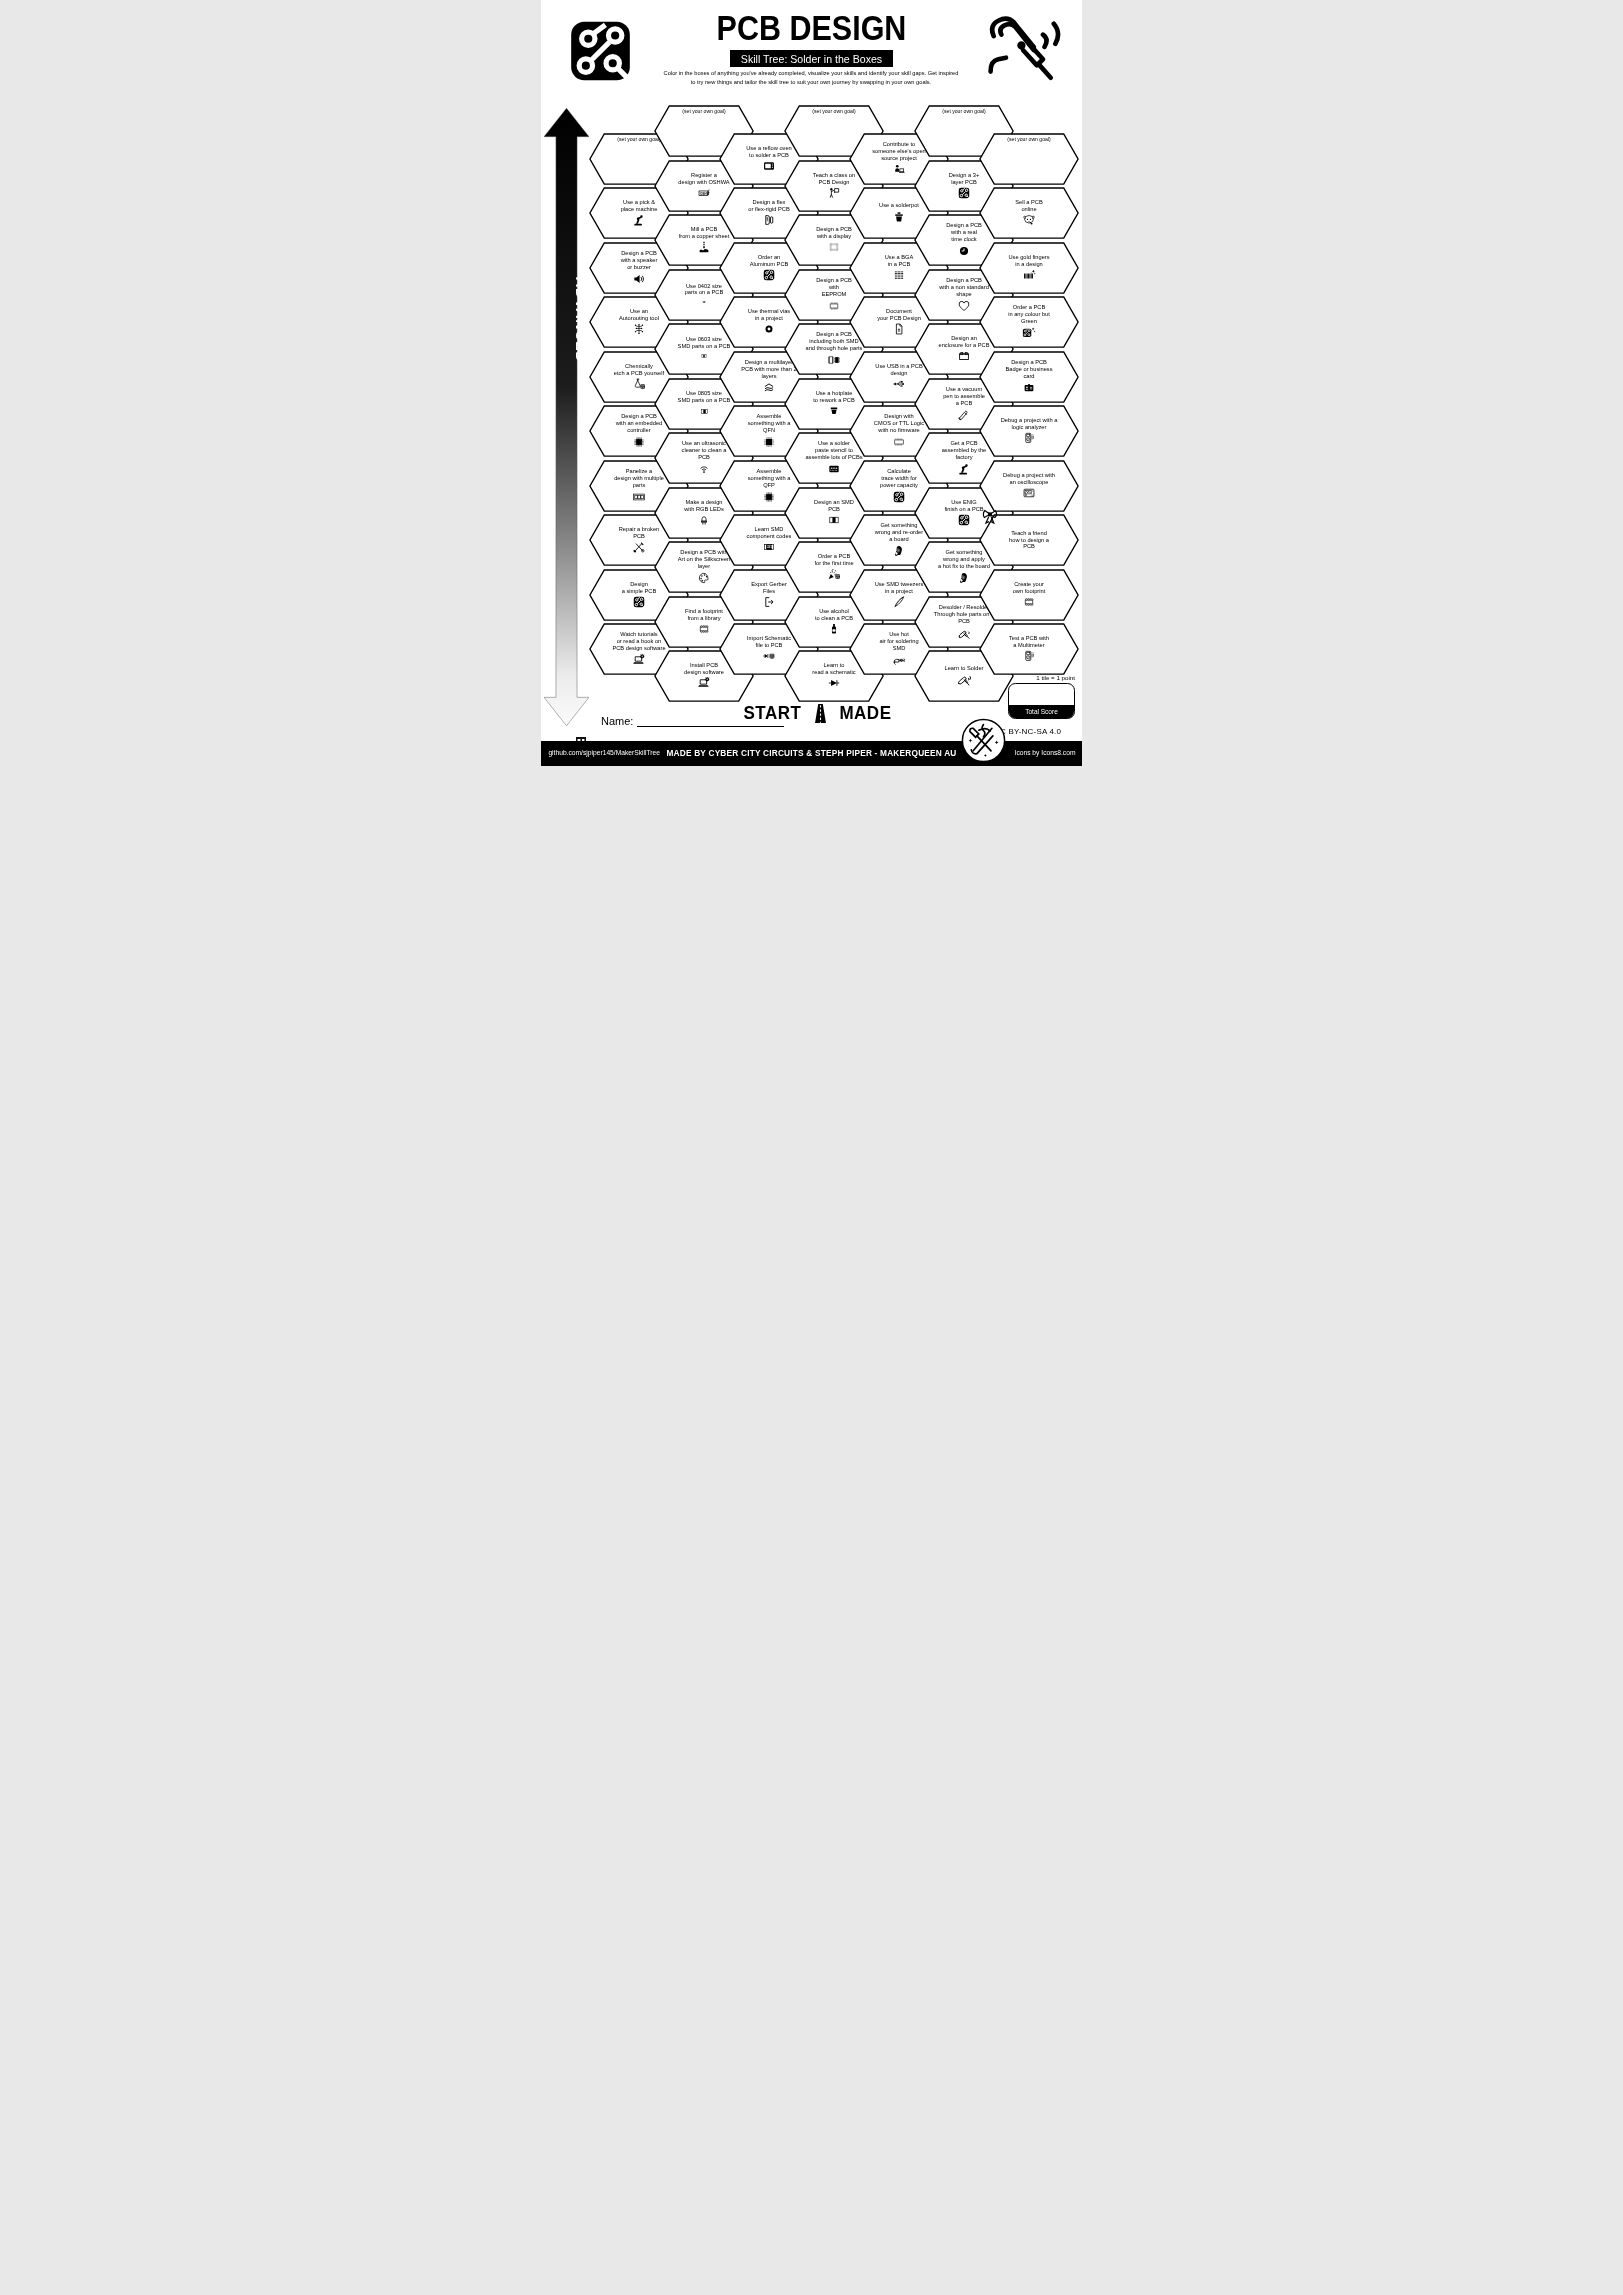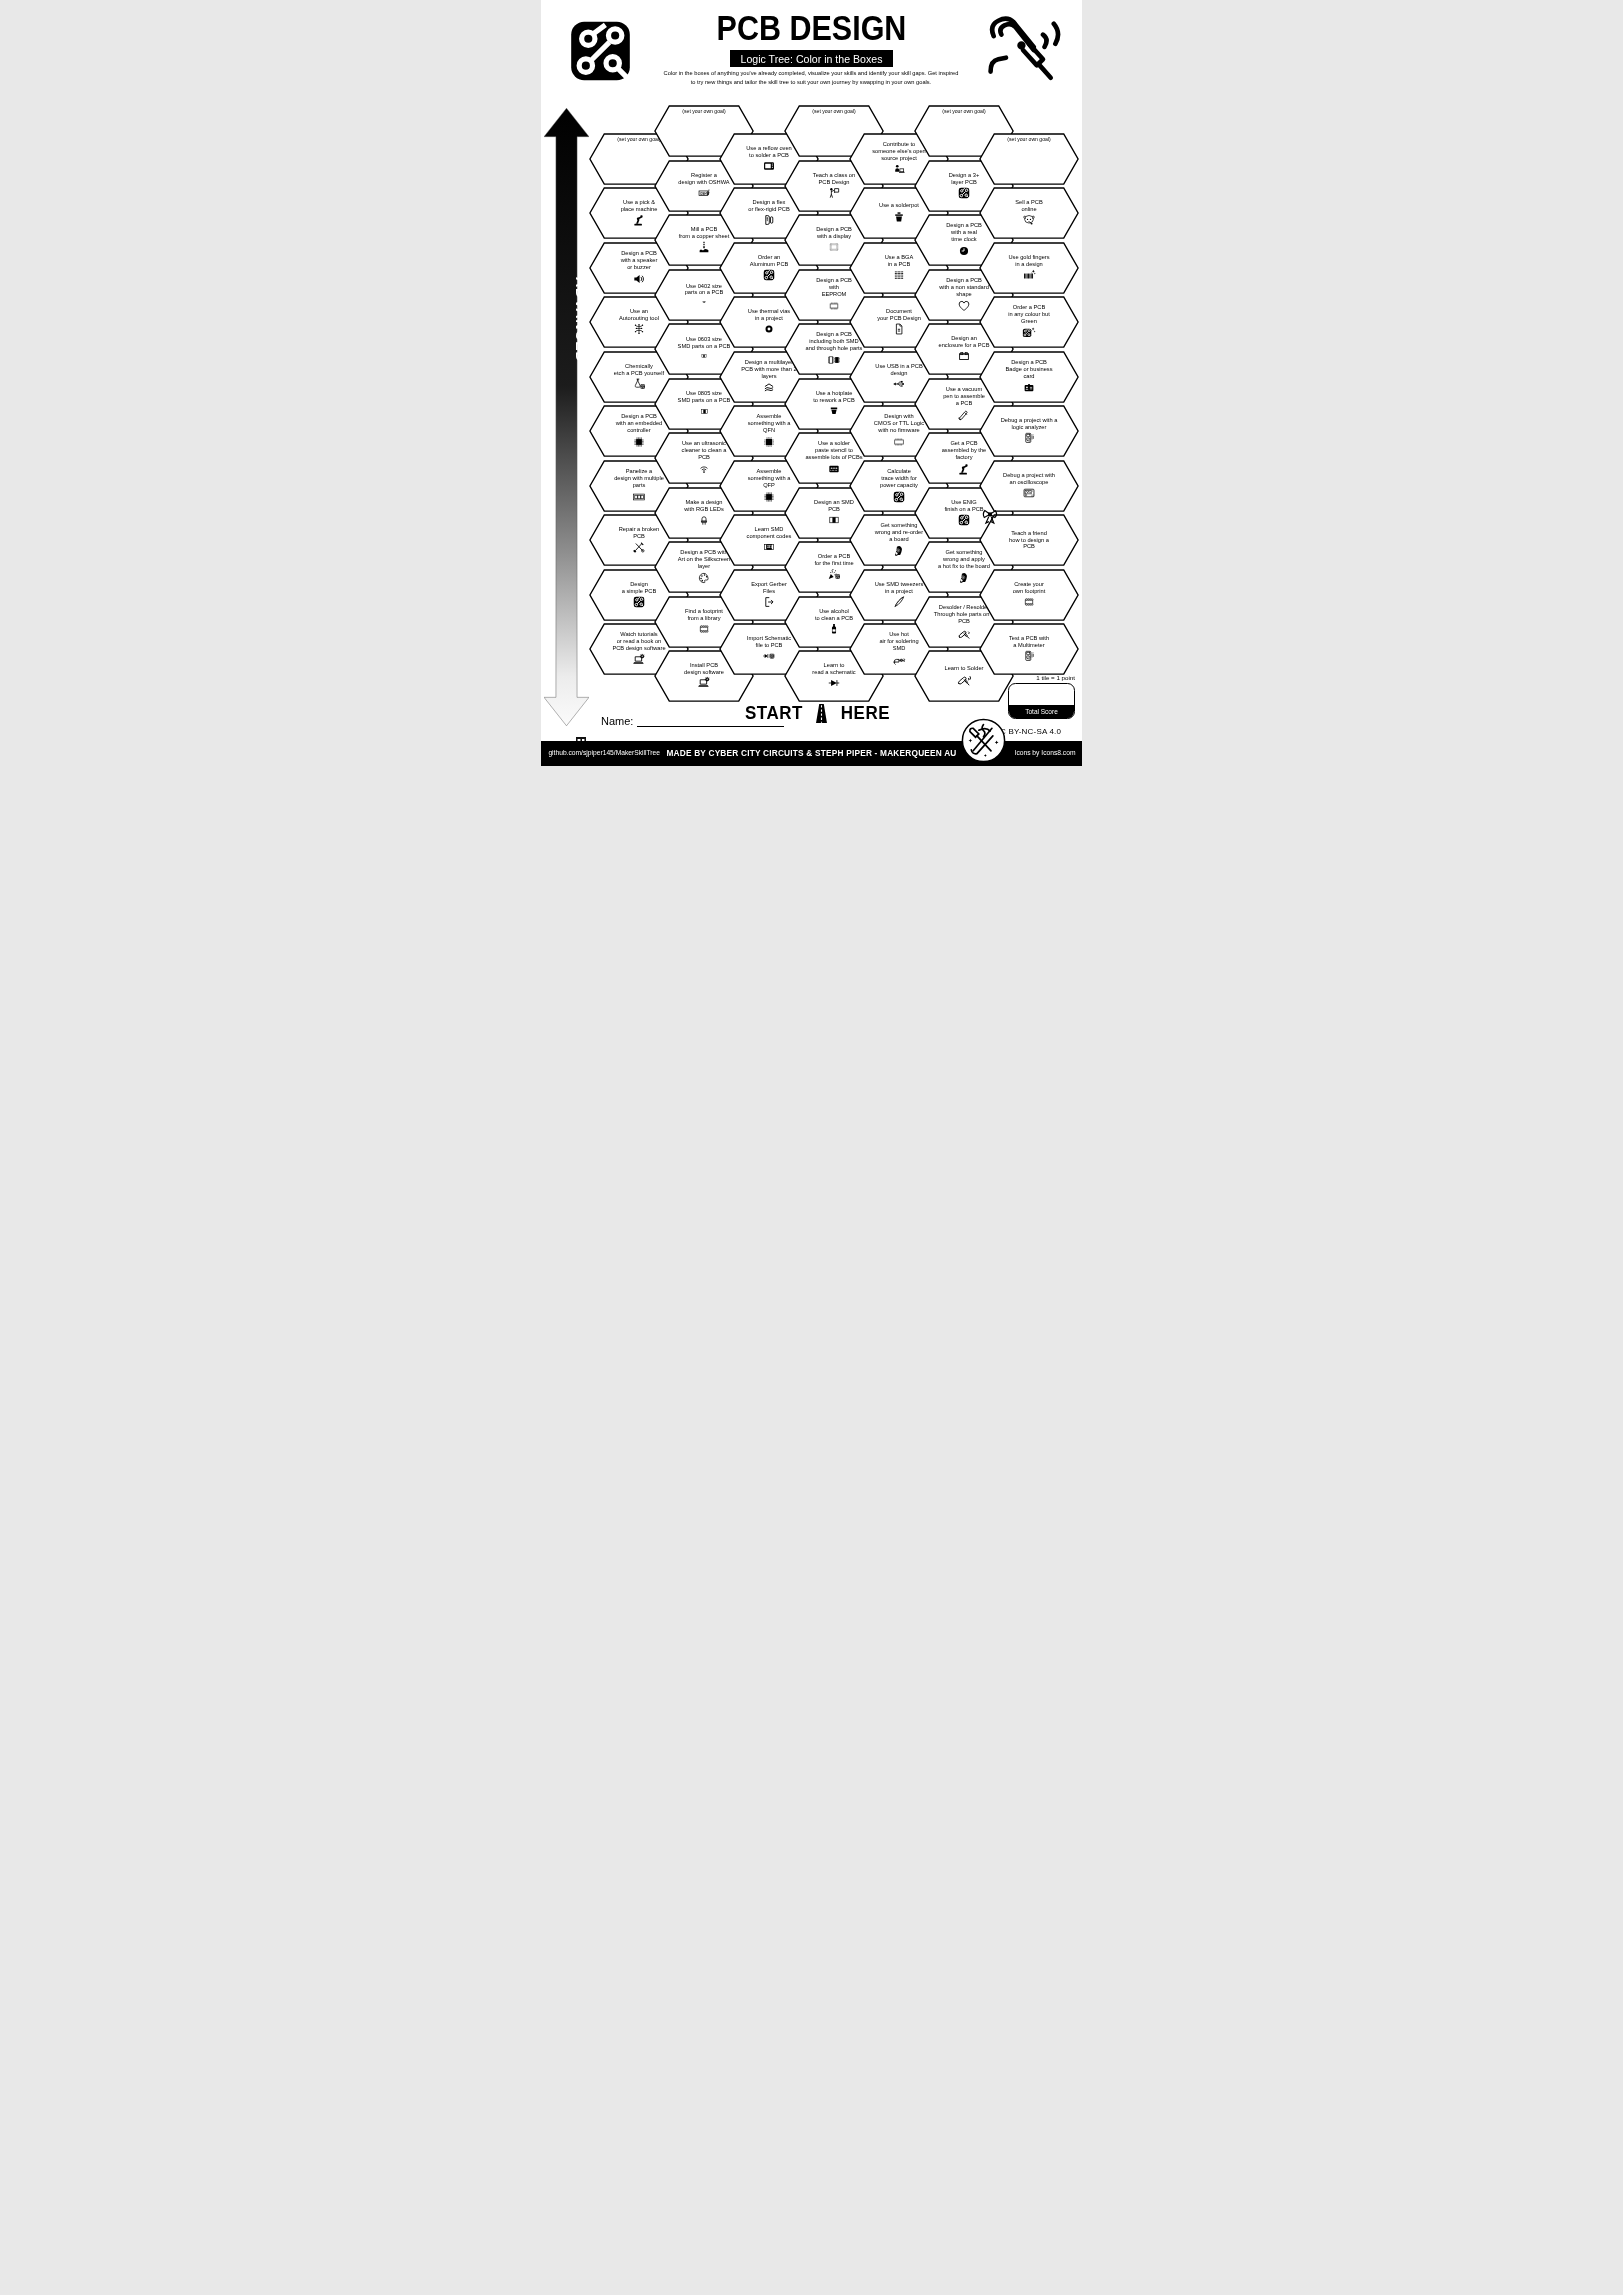--- a/index.html
+++ b/index.html
@@ -79,21 +79,21 @@
           <g stroke="#fff" stroke-width="3.2" fill="none">
             <circle cx="10.5" cy="10.5" r="4.1"></circle>
             <circle cx="27" cy="8.5" r="4.1"></circle>
             <circle cx="9" cy="27" r="4.1"></circle>
             <circle cx="25.5" cy="25.5" r="4.1"></circle>
             <path d="M13.5 7.5L21 2M12 24L23.5 12.5M28.5 28.5L34 34"></path>
           </g>
         </g>
       </svg></div>
   <div class="title">PCB DESIGN</div>
-  <div class="subtitle-box">Logic Tree: Color in the Boxes</div>
+  <div class="subtitle-box">Skill Tree: Solder in the Boxes</div>
   <div class="desc" style="white-space:pre-line;">Color in the boxes of anything you've already completed, visualize your skills and identify your skill gaps.  Get inspired
 to try new things and tailor the skill tree to suit your own journey by swapping in your own goals.</div>
   <div class="solder-hdr" id="hdr-iron"><svg viewBox="0 0 48 48" width="75" height="74">
         <g fill="none" stroke="#000" stroke-width="3" stroke-linecap="round" stroke-linejoin="round">
           <path d="M4 15q-3-7 3-10t10 1l13 16"></path>
           <path d="M9 14q-2-4 2-6t7 1l12 15"></path>
           <path d="M27 20l9 10-4 4-9-10"></path>
           <path d="M33 33l8 9"></path>
           <path d="M2 38q0-7 5-8l5-1"></path>
           <path d="M36 14q4 3 1 8m6-15q5 6 1 13"></path>
@@ -1398,21 +1398,21 @@
         </div>
       </div>
     </div>
 
   <div class="start-here">
     <span class="word">START</span>
     <span class="road" id="road-ic"><svg viewBox="0 0 48 46" width="25" height="21">
           <path d="M12 44L19 2h10l7 42z" fill="#000"></path>
           <path d="M24 5v38" stroke="#fff" stroke-width="2.4" stroke-dasharray="5 4" fill="none"></path>
         </svg></span>
-    <span class="word">HERE</span>
+    <span class="word">MADE</span>
   </div>
 
   <div class="tile-note">1 tile = 1 point</div>
   <div class="score-box">
     <div style="height:22px;"></div>
     <div class="score-tab">Total Score</div>
   </div>
 
   <div class="name-row">
     <span class="nlabel">Name:</span>

